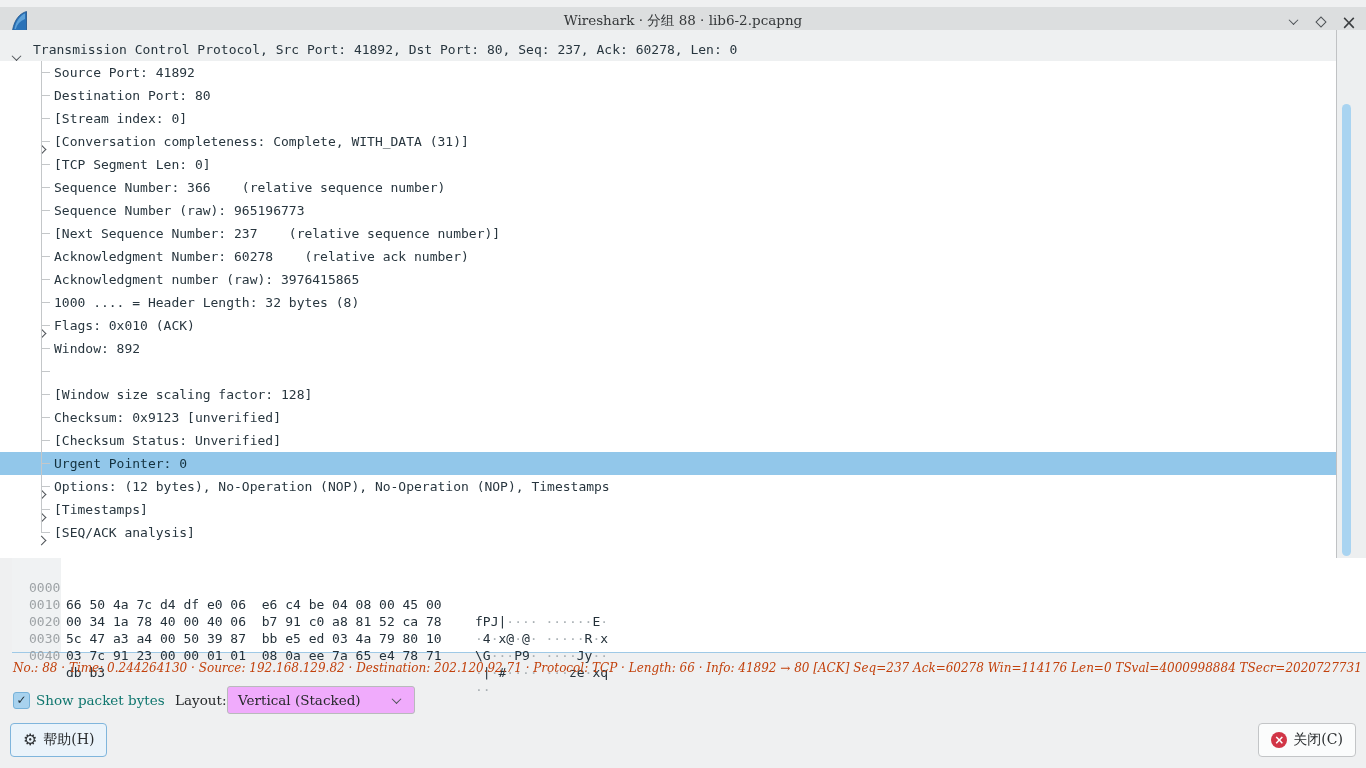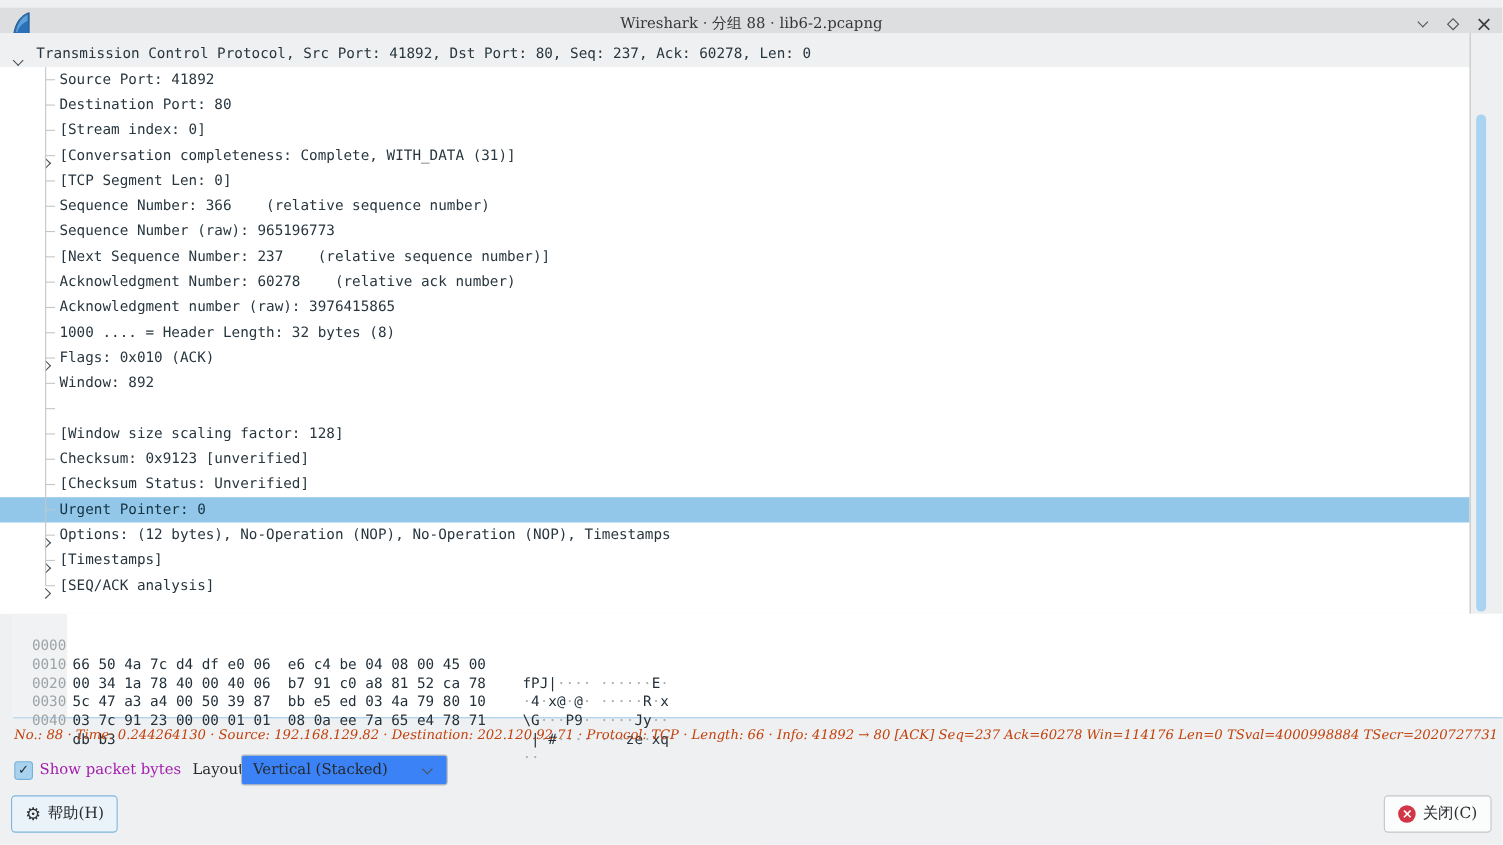--- a/index.html
+++ b/index.html
@@ -65,24 +65,24 @@
   .status-line { position:absolute; top:661px; left:13px; width:1345px; height:18px;
     font-size:12px; font-style:italic; color:#c2410c; white-space:nowrap; }
 
   
   .controls-row { position:absolute; top:684px; left:0; width:1366px; height:32px; }
   .checkbox { position:absolute; left:13px; top:8px; width:17px; height:17px;
     border:1px solid #77b2d9; border-radius:3px; background:var(--checkbox-fill,#a8d2ee);
     display:flex; align-items:center; justify-content:center; }
   .checkbox .check { font-size:12px; font-weight:bold; color:#233038;
     font-family:"DejaVu Sans",sans-serif; line-height:15px; }
-  .cb-label { position:absolute; left:36px; top:8px; font-size:13.5px; color:#a21caf; }
+  .cb-label { position:absolute; left:36px; top:8px; font-size:13.5px; color:#0f766e; }
   .layout-label { position:absolute; left:175px; top:8px; font-size:13.5px; color:#26292b; }
-  .dropdown { position:absolute; left:219px; top:2px; width:188px; height:28px;
-    background:#3b82f6; border:1px solid #b8babc; border-radius:3px;
+  .dropdown { position:absolute; left:227px; top:2px; width:188px; height:28px;
+    background:#f0abfc; border:1px solid #b8babc; border-radius:3px;
     display:flex; align-items:center; padding:0 10px; font-size:13.5px; color:#26292b; }
   .dropdown .chev.dd { position:absolute; right:14px; top:10px; }
 
   
   .buttons-row { position:absolute; top:723px; left:0; width:1366px; height:34px; }
   .btn { position:absolute; top:0; height:34px; border-radius:4px; font-size:14px;
     font-family:"DejaVu Serif",serif; color:#2a2d2f;
     display:flex; align-items:center; gap:6px; padding:0 12px; cursor:default; }
   .btn.help { left:10px; background:#eaf3fa; border:1px solid #7fb5dc; }
   .btn.close-btn { right:10px; background:#fbfcfc; border:1px solid #c3c5c7; }

